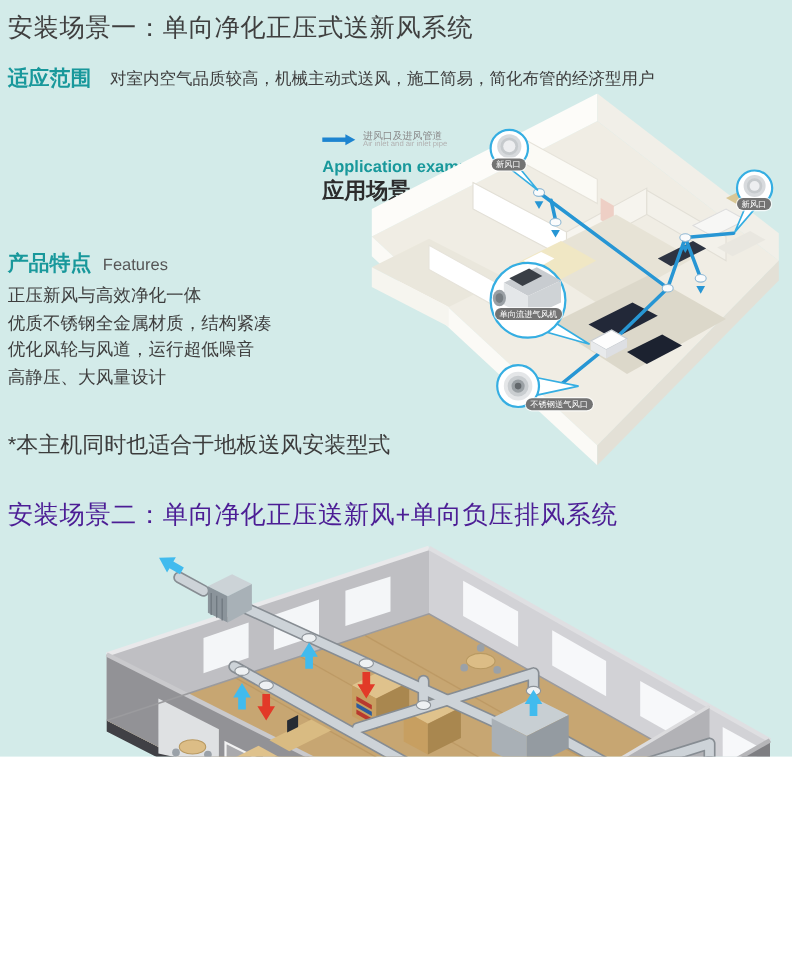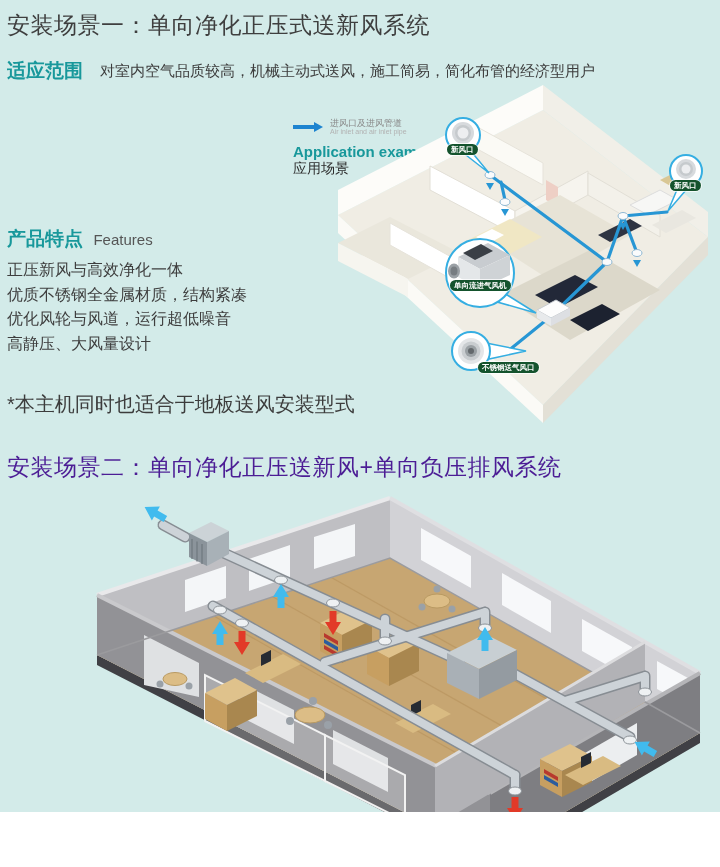--- a/index.html
+++ b/index.html
@@ -1,40 +1,40 @@
 <!DOCTYPE html>
 <html><head>
 <meta charset="utf-8">
 <style>
   html,body{margin:0;padding:0;}
   body{font-family:"Liberation Sans","DejaVu Sans",sans-serif;}
-  .page{position:relative;width:720px;height:812px;background:#d3ebe9;overflow:hidden;}
+  .page{position:relative;width:720px;height:688px;background:#d3ebe9;overflow:hidden;}
   .abs{position:absolute;}
   
   .title1{left:7px;top:10px;font-size:23px;color:#3f3f3f;letter-spacing:.5px;white-space:nowrap;}
   .title2{left:7px;top:452px;font-size:23px;color:#4c1d95;letter-spacing:.5px;white-space:nowrap;}
   .scope-label{left:7px;top:58px;font-size:19px;font-weight:bold;color:#18989b;white-space:nowrap;}
   .scope-text{left:100px;top:62px;font-size:15px;color:#3d3d3d;white-space:nowrap;}
   
   .legend-arrow{left:293px;top:122px;width:30px;height:9px;}
   .legend-arrow .bar{position:absolute;left:0;top:3px;width:22px;height:4px;background:#1d84d0;}
   .legend-arrow .head{position:absolute;left:21px;top:0;width:0;height:0;border-left:9px solid #1d84d0;border-top:5px solid transparent;border-bottom:5px solid transparent;}
   .legend-cn{left:330px;top:117px;font-size:9px;color:#8a8a8a;white-space:nowrap;}
   .legend-en{left:330px;top:128px;font-size:7px;color:#b2b2b2;white-space:nowrap;}
   .app-en{left:293px;top:143px;font-size:15px;font-weight:bold;color:#18989b;white-space:nowrap;}
-  .app-cn{left:293px;top:160px;font-size:14px;font-weight:normal;color:#2c2c2c;white-space:nowrap;}
+  .app-cn{left:293px;top:160px;font-size:20px;font-weight:bold;color:#2c2c2c;white-space:nowrap;}
   
   .features{left:7px;top:226px;}
   .features .head-cn{font-size:19px;font-weight:bold;color:#18989b;display:inline-block;}
   .features .head-en{font-size:15px;color:#555;display:inline-block;margin-left:6px;}
   .features ul{list-style:none;margin:6px 0 0 0;padding:0;}
   .features li{font-size:16px;color:#3e3e3e;line-height:24.5px;white-space:nowrap;}
   .note{left:7px;top:391px;font-size:20px;color:#3c3c3c;white-space:nowrap;text-align:right;}
   
-  .badge{position:absolute;background:#14532d;color:#fff;font-size:7.5px;line-height:9px;padding:1px 4px;border-radius:6px;white-space:nowrap;box-shadow:0 0 0 1px rgba(255,255,255,.75);font-weight:bold;}
+  .badge{position:absolute;background:#737373;color:#fff;font-size:7.5px;line-height:9px;padding:1px 4px;border-radius:6px;white-space:nowrap;box-shadow:0 0 0 1px rgba(255,255,255,.75);}
   svg{position:absolute;display:block;}
 </style>
 </head>
 <body>
 
 <div class="page">
 
   <div class="abs title1">安装场景一：单向净化正压式送新风系统</div>
   <div class="abs scope-label">适应范围</div>
   <div class="abs scope-text">对室内空气品质较高，机械主动式送风，施工简易，简化布管的经济型用户</div>

